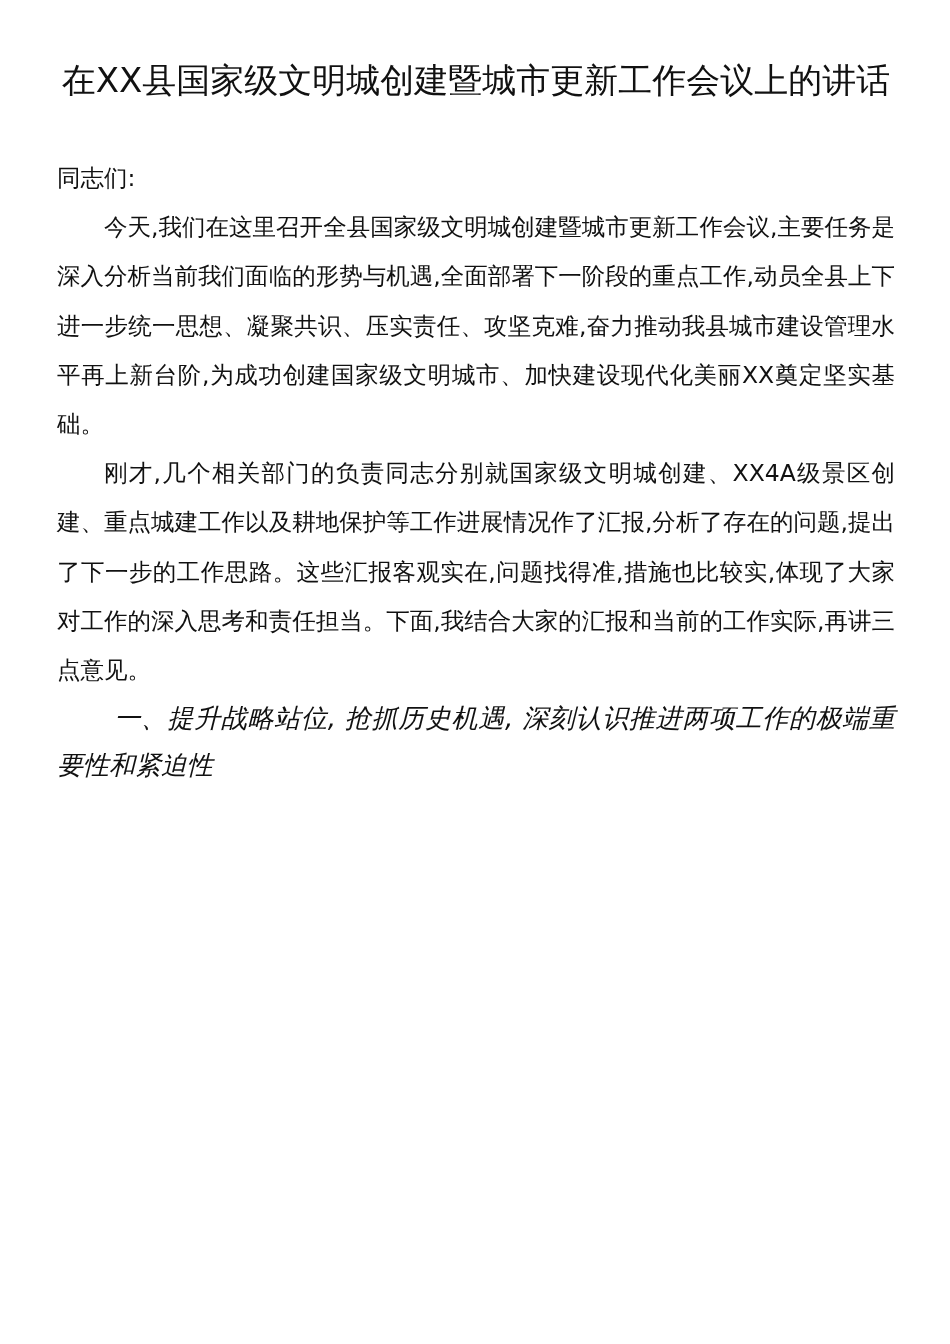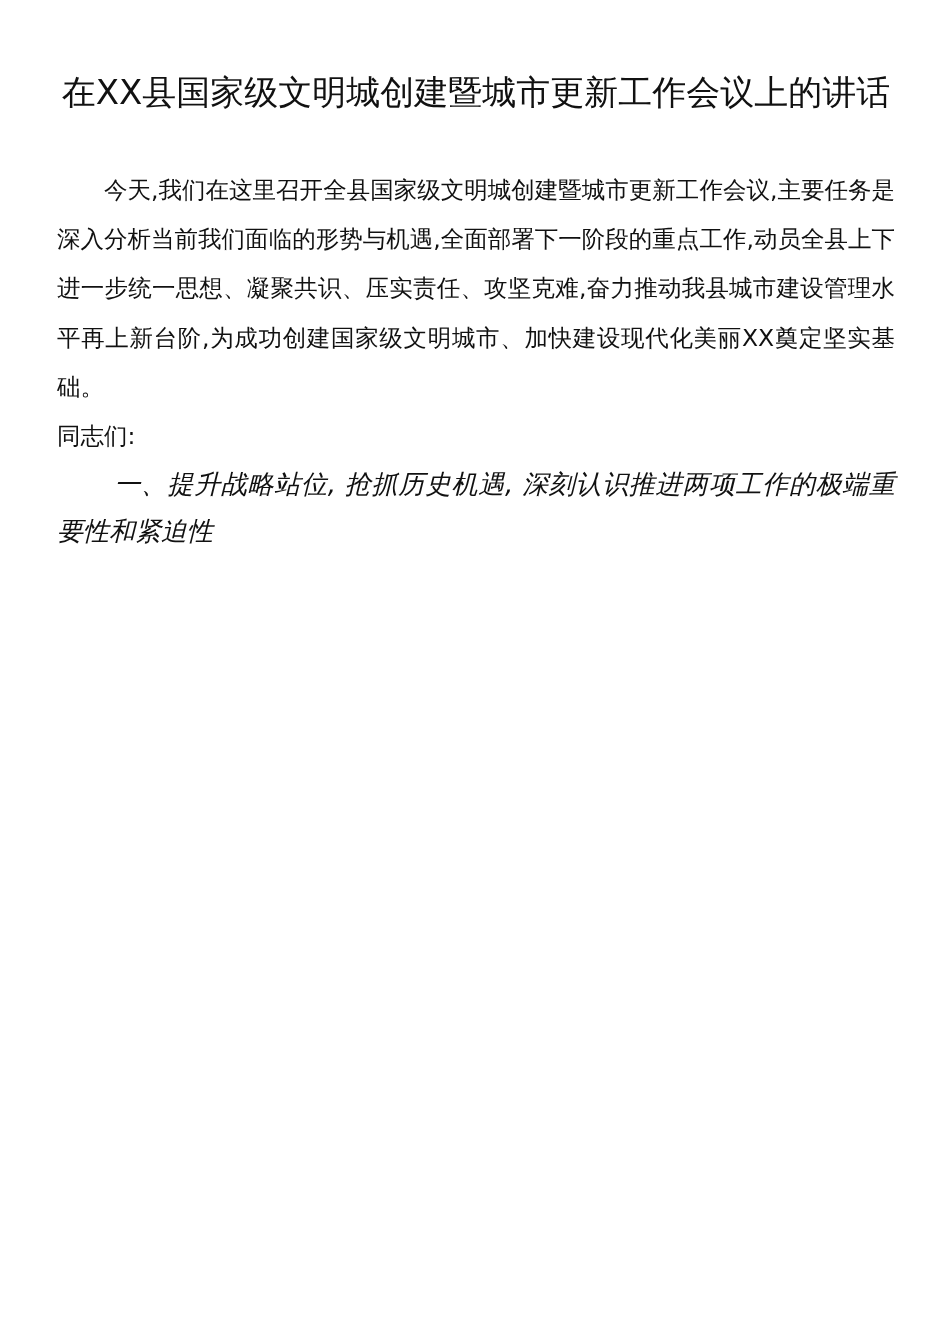--- a/index.html
+++ b/index.html
@@ -11,21 +11,21 @@
       width: 950px;
       height: 1344px;
       overflow: hidden;
       position: relative;
       font-family: "DejaVu Sans", "Liberation Sans", sans-serif;
       color: #111111;
     }
     .page {
       position: absolute;
       left: 57px;
-      top: 68px;
+      top: 56px;
       width: 838px;
     }
     .title {
       font-size: 34px;
       line-height: 48px;
       text-align: center;
       font-weight: normal;
       margin: 0 -20px 0 -20px;
       letter-spacing: 0px;
       color: #111;
@@ -51,17 +51,18 @@
       font-style: italic;
     }
   </style>
 </head>
 <body>
 
 <div class="page">
   <h1 class="title">在XX县国家级文明城创建暨城市更新工作会议上的讲话</h1>
 
   <div class="body">
+    <p class="p noindent">同志们:</p>
     <p class="p">今天,我们在这里召开全县国家级文明城创建暨城市更新工作会议,主要任务是深入分析当前我们面临的形势与机遇,全面部署下一阶段的重点工作,动员全县上下进一步统一思想、凝聚共识、压实责任、攻坚克难,奋力推动我县城市建设管理水平再上新台阶,为成功创建国家级文明城市、加快建设现代化美丽XX奠定坚实基础。</p>
-    <p class="p noindent">同志们:</p>
+    <p class="p">刚才,几个相关部门的负责同志分别就国家级文明城创建、XX4A级景区创建、重点城建工作以及耕地保护等工作进展情况作了汇报,分析了存在的问题,提出了下一步的工作思路。这些汇报客观实在,问题找得准,措施也比较实,体现了大家对工作的深入思考和责任担当。下面,我结合大家的汇报和当前的工作实际,再讲三点意见。</p>
     <p class="p section">一、提升战略站位, 抢抓历史机遇, 深刻认识推进两项工作的极端重要性和紧迫性</p>
   </div>
 </div>
 
 </body></html>

